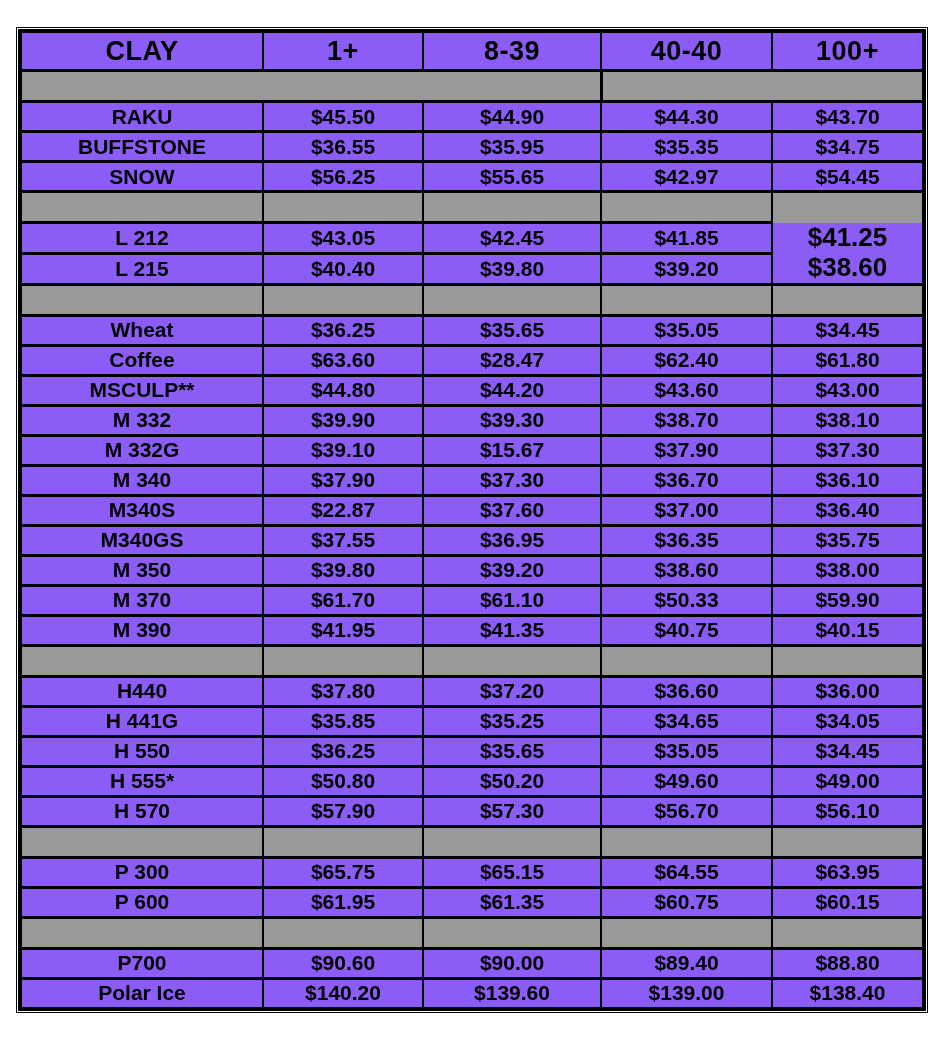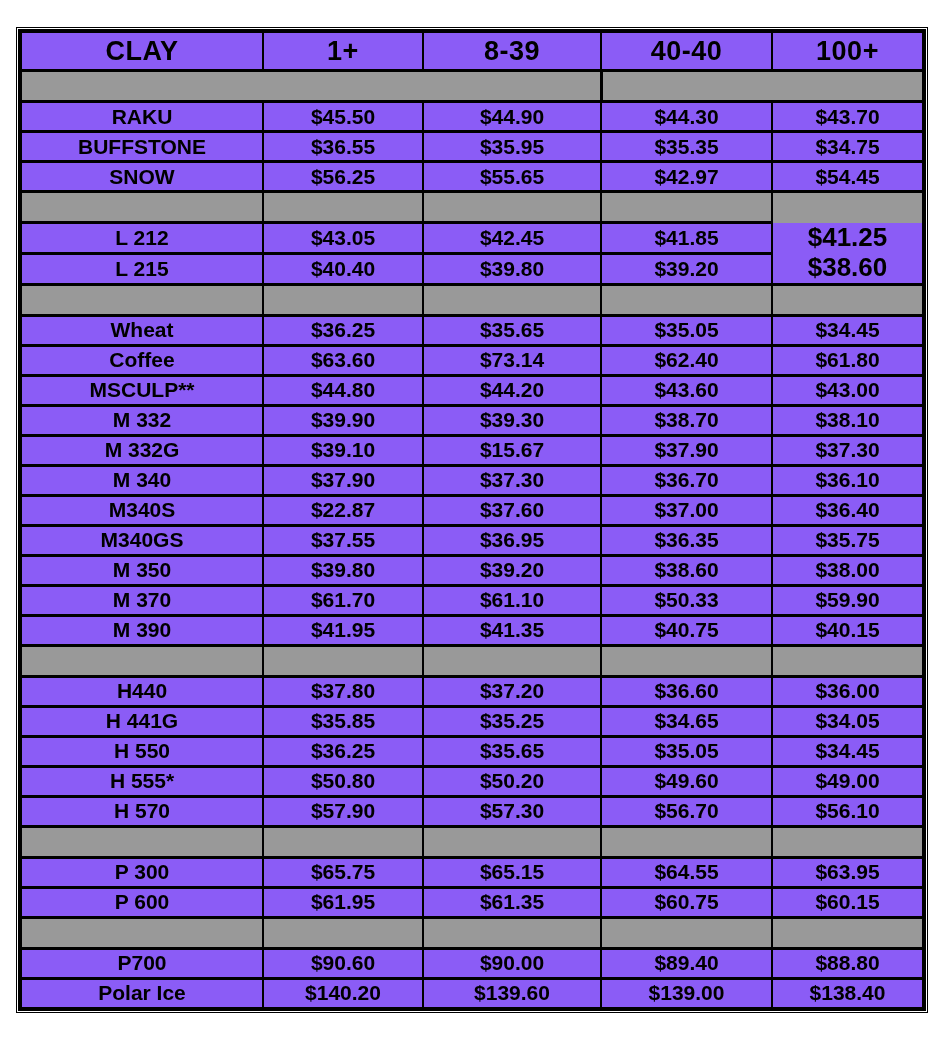--- a/index.html
+++ b/index.html
@@ -162,21 +162,21 @@
         <tr class="product">
           <td>Wheat</td>
           <td>$36.25</td>
           <td>$35.65</td>
           <td>$35.05</td>
           <td>$34.45</td>
         </tr>
         <tr class="product">
           <td>Coffee</td>
           <td>$63.60</td>
-          <td>$73.14</td>
+          <td>$28.47</td>
           <td>$62.40</td>
           <td>$61.80</td>
         </tr>
         <tr class="product">
           <td>MSCULP**</td>
           <td>$44.80</td>
           <td>$44.20</td>
           <td>$43.60</td>
           <td>$43.00</td>
         </tr>

